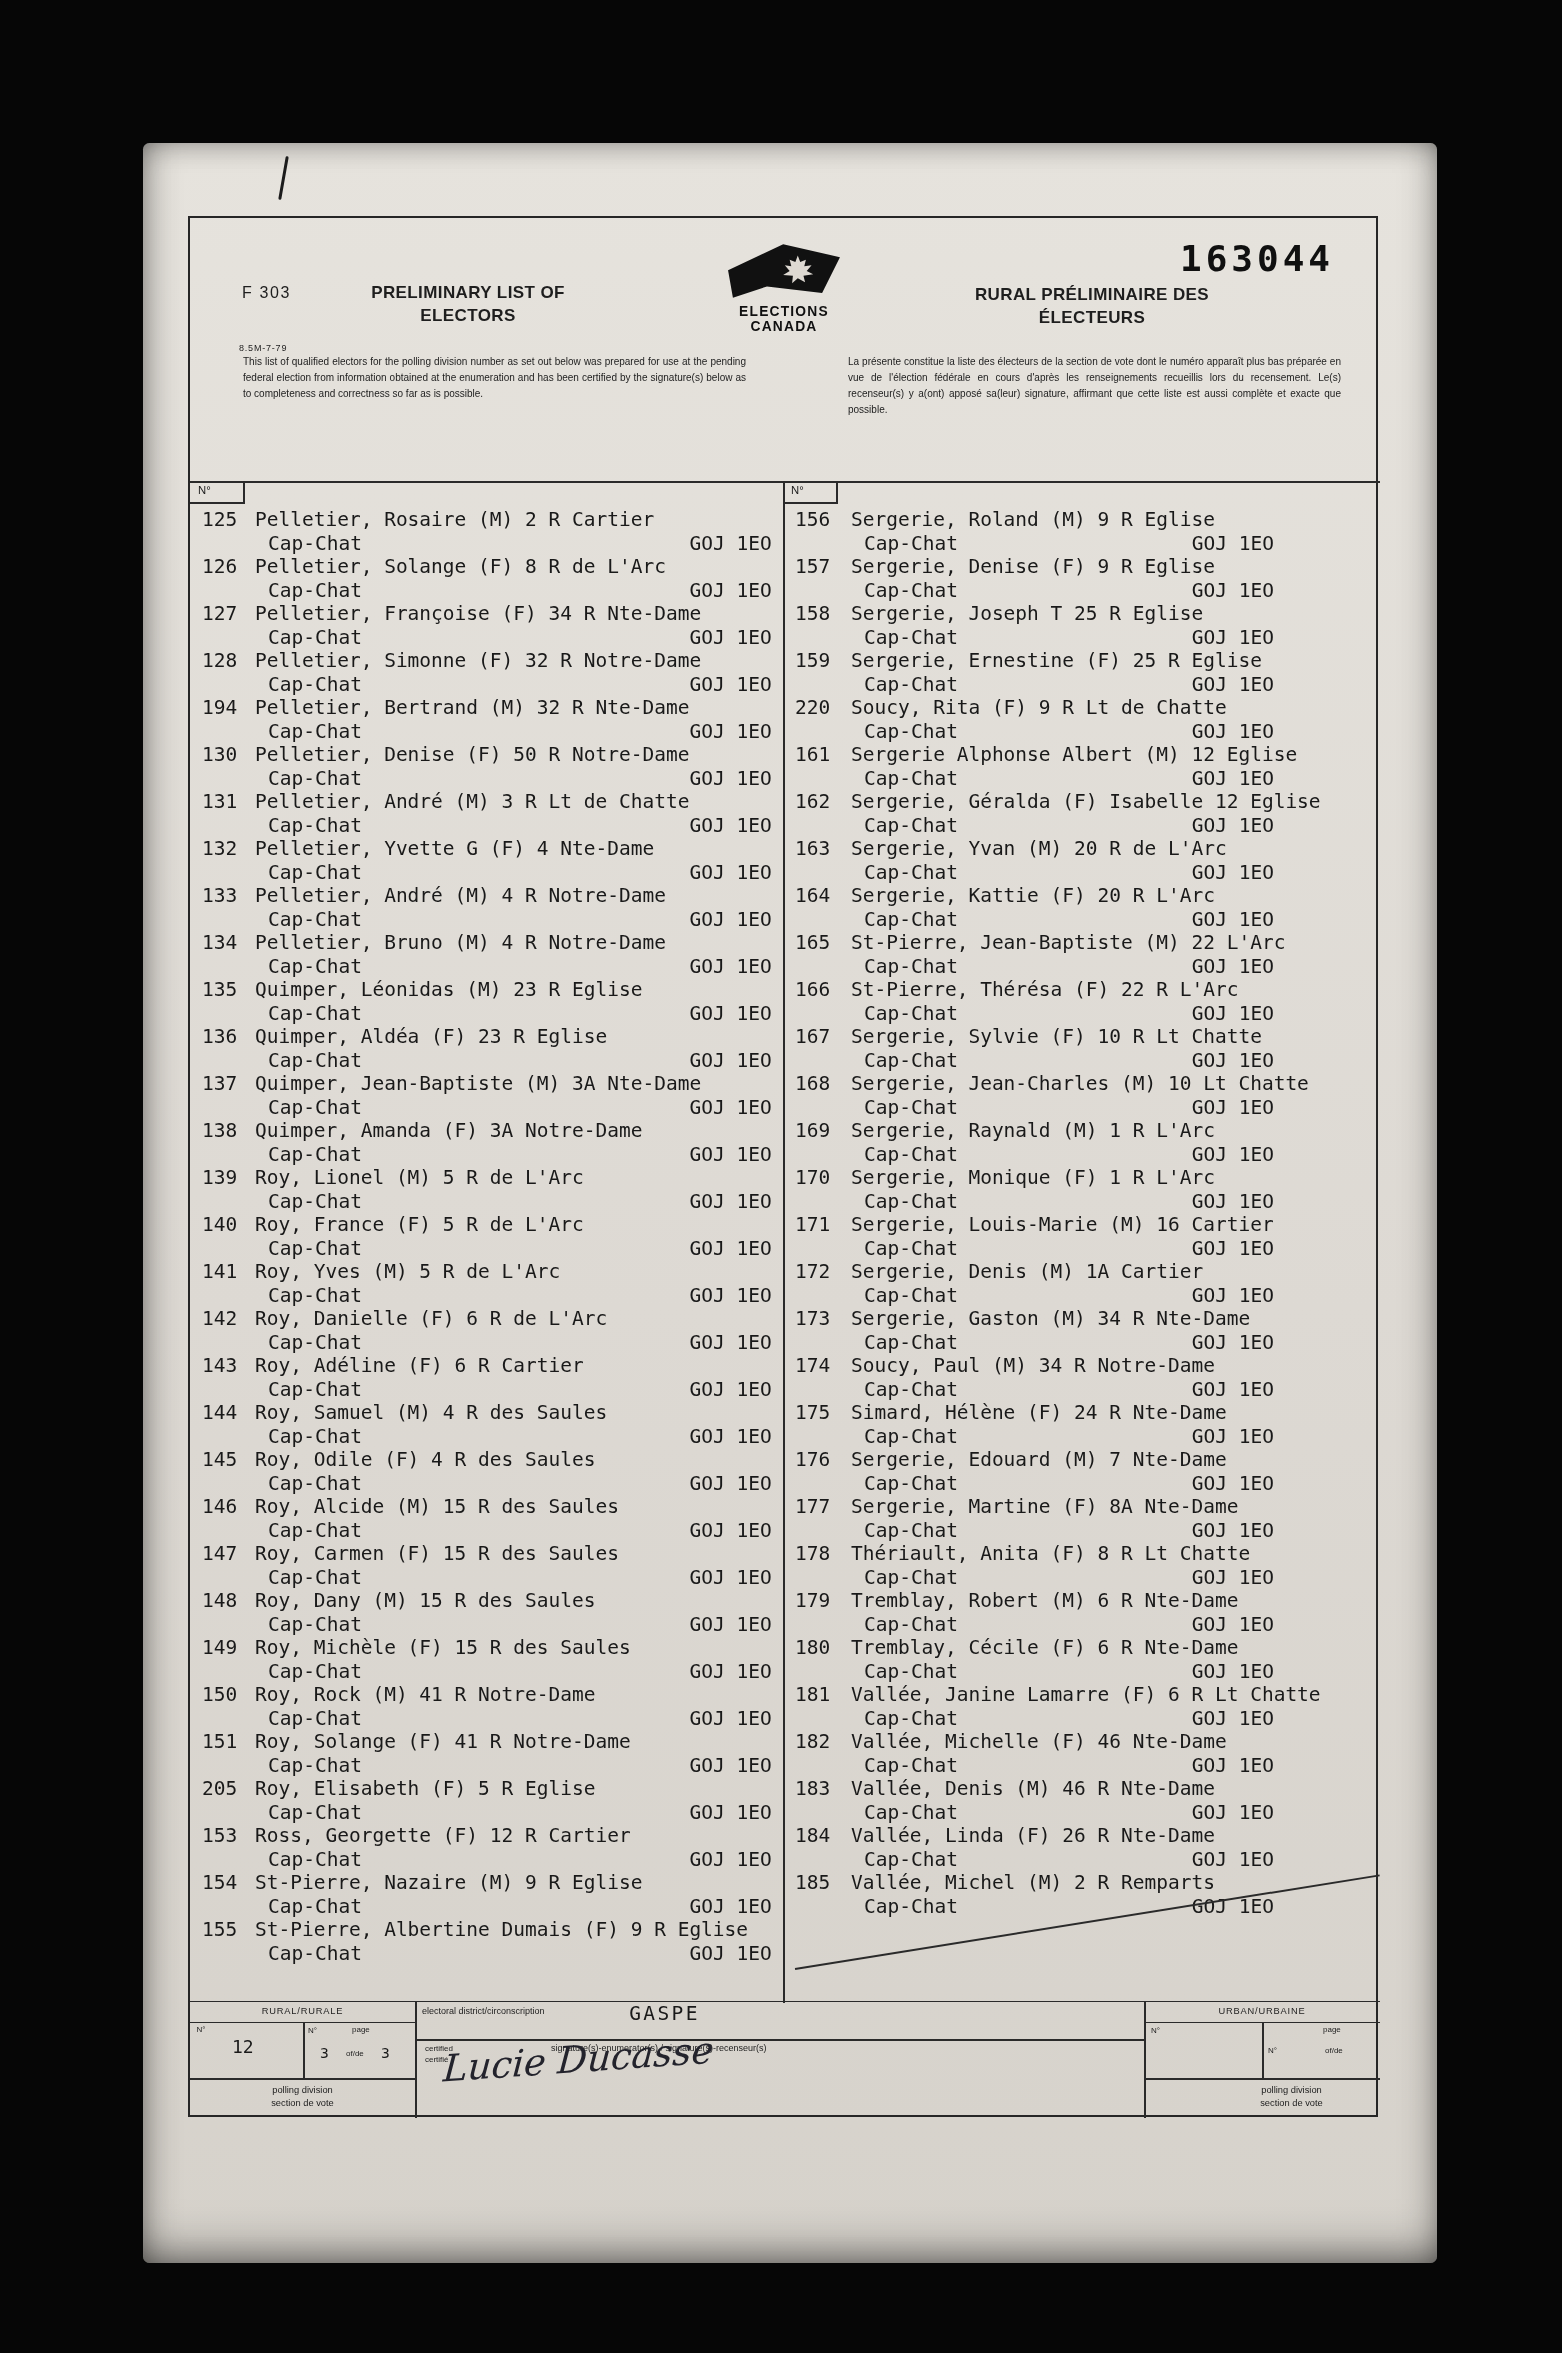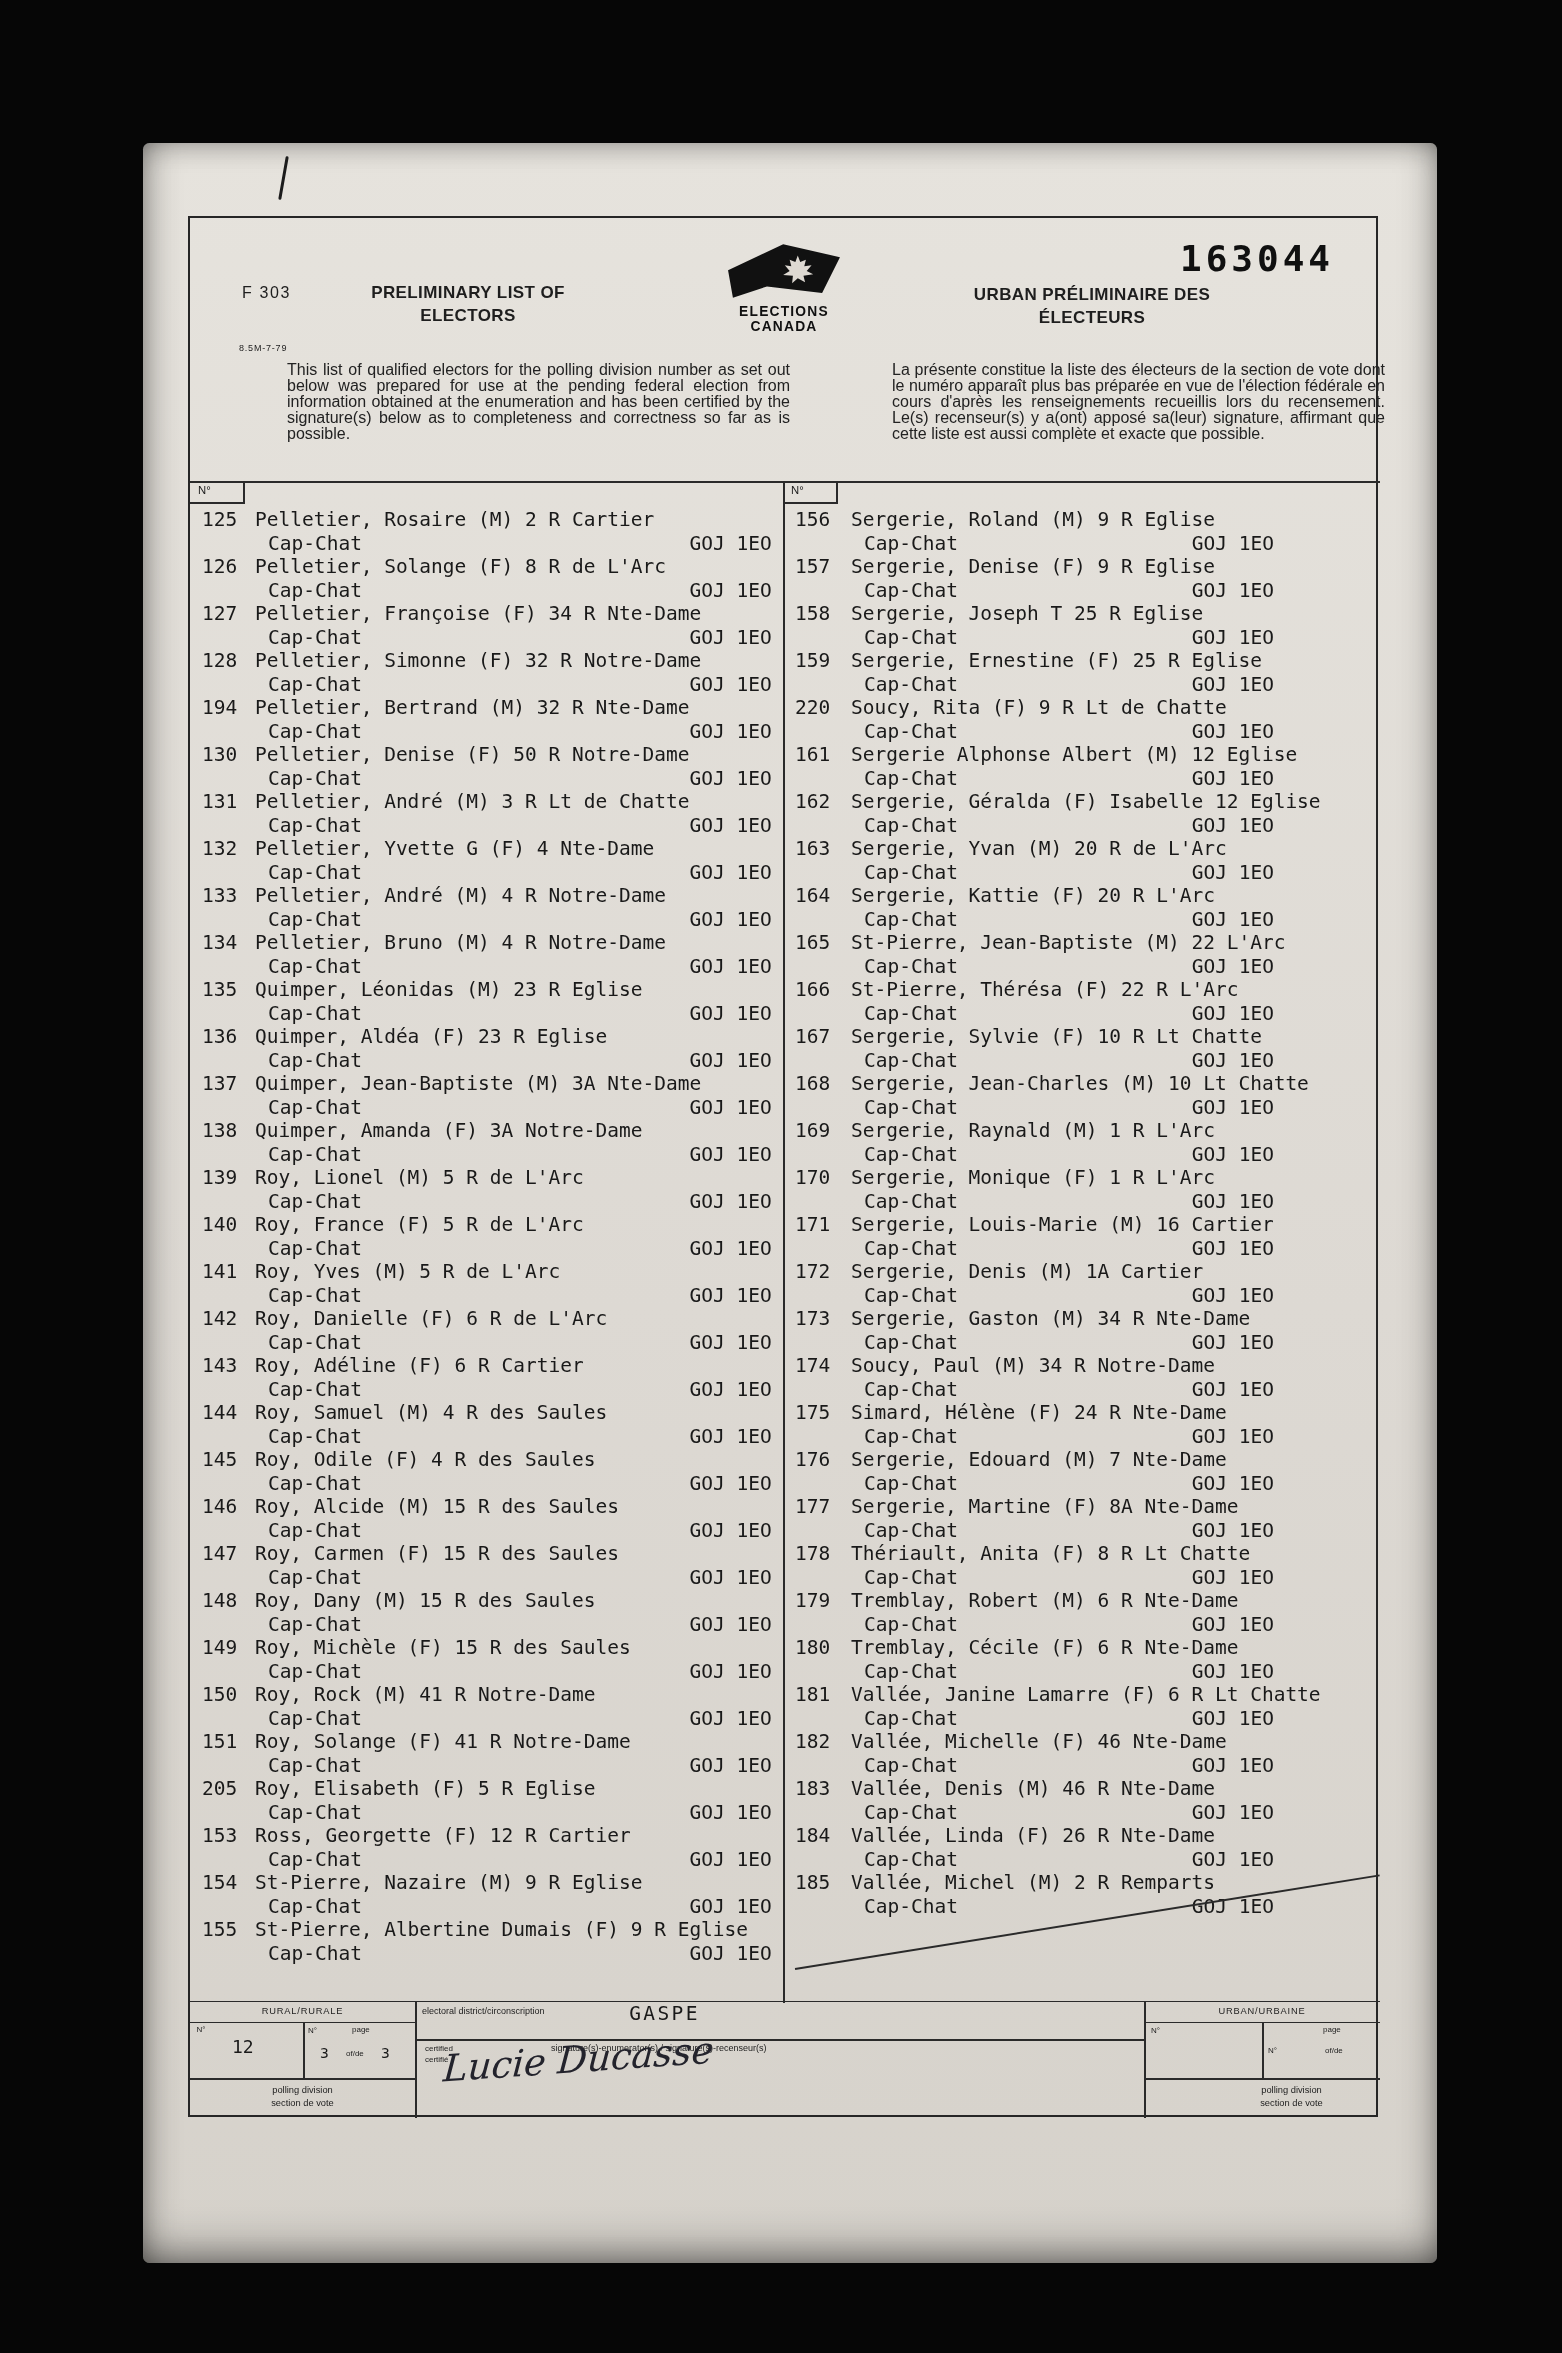--- a/index.html
+++ b/index.html
@@ -30,21 +30,21 @@
   .printref { position:absolute; left:49px; top:125px; font-size:9px; letter-spacing:0.8px; }
   .title-en { position:absolute; left:136px; top:63px; width:284px; text-align:center;
               font-weight:bold; font-size:17px; line-height:23px; letter-spacing:0.4px; }
   .title-fr { position:absolute; left:760px; top:65px; width:284px; text-align:center;
               font-weight:bold; font-size:17px; line-height:23px; letter-spacing:0.4px; }
   .logo-wrap { position:absolute; left:525px; top:23px; width:138px; text-align:center; }
   .logo-text { font-weight:bold; font-size:13.8px; letter-spacing:1.2px; line-height:15.4px; color:#101010; }
   .serial { position:absolute; left:990px; top:19.5px;
             font-family:"DejaVu Sans Mono","Liberation Mono",monospace;
             font-weight:bold; font-size:36px; letter-spacing:4px; color:#101010; }
-  .desc { position:absolute; top:144px; font-size:16px; line-height:16px; text-align:justify; color:#222;margin-left:44px; }
+  .desc { position:absolute; top:136px; font-size:10px; line-height:16px; text-align:justify; color:#222; }
   .desc.en { left:53px; width:503px; }
   .desc.fr { left:658px; width:493px; }
 
   
   .no-head { position:absolute; top:266px; font-size:11.3px; }
   .mono { font-family:"DejaVu Sans Mono","Liberation Mono",monospace; color:#191919; }
 
   .col { position:absolute; top:290px; }
   .col.left  { left:8px;  width:585px; }
   .col.right { left:601px; width:588px; }
@@ -93,21 +93,21 @@
     <div class="logo-wrap">
       <svg width="122" height="60" viewBox="0 0 150 74">
         <polygon points="6,36 74,4 144,20 122,64 54,56 12,70" fill="#111"></polygon>
         <path d="M92,18 l3,8 7,-3 -2,8 9,-1 -6,7 8,4 -12,2 2,8 -9,-5 -7,6 1,-9 -12,-1 8,-5 -6,-7 8,1 -2,-8 7,3 z" fill="#ded9d2"></path>
       </svg>
       <div class="logo-text">ELECTIONS</div>
       <div class="logo-text">CANADA</div>
     </div>
 
     <div class="title-fr">
-      <div>URBAN PRÉLIMINAIRE DES</div>
+      <div>RURAL PRÉLIMINAIRE DES</div>
       <div>ÉLECTEURS</div>
     </div>
 
     <div class="serial">163044</div>
 
     <div class="desc en">This list of qualified electors for the polling division number as set out below was prepared for use at the pending federal election from information obtained at the enumeration and has been certified by the signature(s) below as to completeness and correctness so far as is possible.</div>
     <div class="desc fr">La présente constitue la liste des électeurs de la section de vote dont le numéro apparaît plus bas préparée en vue de l'élection fédérale en cours d'après les renseignements recueillis lors du recensement. Le(s) recenseur(s) y a(ont) apposé sa(leur) signature, affirmant que cette liste est aussi complète et exacte que possible.</div>
 
     <div class="hline" style="left:0; top:263px; width:1190px;"></div>
     <div class="vline" style="left:53px; top:263px; height:23px;"></div>

